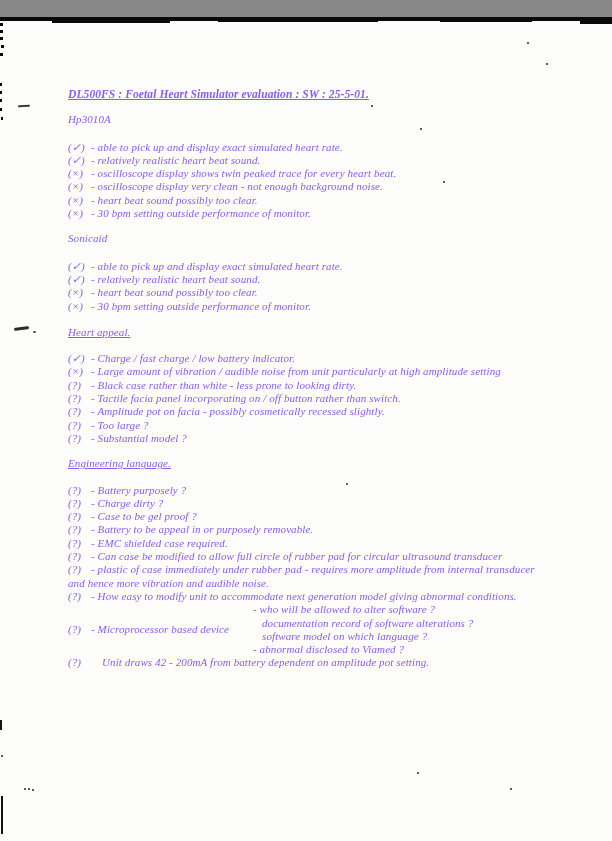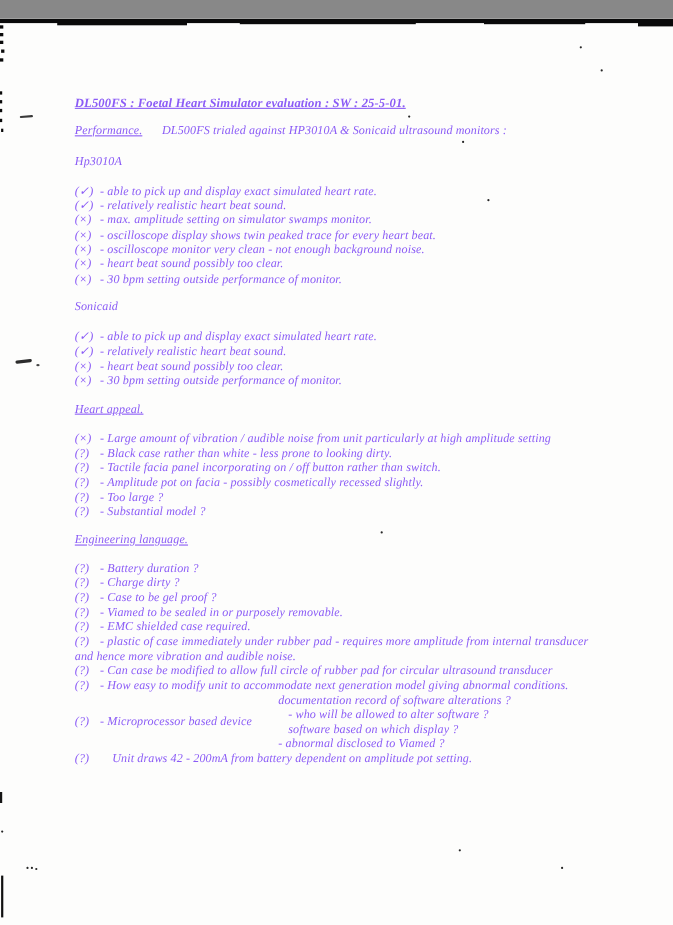--- a/index.html
+++ b/index.html
@@ -104,77 +104,73 @@
   <div class="speck sp6"></div>
   <div class="speck sp7"></div>
   <div class="speck sp8"></div>
   <div class="speck sp9"></div>
   <div class="speck sp10"></div>
 
   <div class="content">
 
     <div class="doc-title">DL500FS : Foetal Heart Simulator evaluation : SW : 25-5-01.</div>
 
-    <div class="perf-row">
-      <span class="u">Performance.</span>
-      <span class="intro">DL500FS trialed against HP3010A &amp; Sonicaid ultrasound monitors :</span>
-    </div>
 
     <div class="subhead">Hp3010A</div>
 
     <div class="list">
       <div class="item"><span class="mark">(✓)</span><span class="txt">- able to pick up and display exact simulated heart rate.</span></div>
       <div class="item"><span class="mark">(✓)</span><span class="txt">- relatively realistic heart beat sound.</span></div>
-      <div class="item"><span class="mark">(×)</span><span class="txt">- max. amplitude setting on simulator swamps monitor.</span></div>
       <div class="item"><span class="mark">(×)</span><span class="txt">- oscilloscope display shows twin peaked trace for every heart beat.</span></div>
-      <div class="item"><span class="mark">(×)</span><span class="txt">- oscilloscope monitor very clean - not enough background noise.</span></div>
+      <div class="item"><span class="mark">(×)</span><span class="txt">- oscilloscope display very clean - not enough background noise.</span></div>
       <div class="item"><span class="mark">(×)</span><span class="txt">- heart beat sound possibly too clear.</span></div>
       <div class="item"><span class="mark">(×)</span><span class="txt">- 30 bpm setting outside performance of monitor.</span></div>
     </div>
 
     <div class="subhead">Sonicaid</div>
 
     <div class="list tight">
       <div class="item"><span class="mark">(✓)</span><span class="txt">- able to pick up and display exact simulated heart rate.</span></div>
       <div class="item"><span class="mark">(✓)</span><span class="txt">- relatively realistic heart beat sound.</span></div>
       <div class="item"><span class="mark">(×)</span><span class="txt">- heart beat sound possibly too clear.</span></div>
       <div class="item"><span class="mark">(×)</span><span class="txt">- 30 bpm setting outside performance of monitor.</span></div>
     </div>
 
     <div class="sec-head u">Heart appeal.</div>
 
     <div class="list">
+      <div class="item"><span class="mark">(✓)</span><span class="txt">- Charge / fast charge / low battery indicator.</span></div>
       <div class="item"><span class="mark">(×)</span><span class="txt">- Large amount of vibration / audible noise from unit particularly at high amplitude setting</span></div>
       <div class="item"><span class="mark">(?)</span><span class="txt">- Black case rather than white - less prone to looking dirty.</span></div>
       <div class="item"><span class="mark">(?)</span><span class="txt">- Tactile facia panel incorporating on / off button rather than switch.</span></div>
       <div class="item"><span class="mark">(?)</span><span class="txt">- Amplitude pot on facia - possibly cosmetically recessed slightly.</span></div>
       <div class="item"><span class="mark">(?)</span><span class="txt">- Too large ?</span></div>
       <div class="item"><span class="mark">(?)</span><span class="txt">- Substantial model ?</span></div>
     </div>
 
     <div class="sec-head u">Engineering language.</div>
 
     <div class="list">
-      <div class="item"><span class="mark">(?)</span><span class="txt">- Battery duration ?</span></div>
+      <div class="item"><span class="mark">(?)</span><span class="txt">- Battery purposely ?</span></div>
       <div class="item"><span class="mark">(?)</span><span class="txt">- Charge dirty ?</span></div>
       <div class="item"><span class="mark">(?)</span><span class="txt">- Case to be gel proof ?</span></div>
-      <div class="item"><span class="mark">(?)</span><span class="txt">- Viamed to be sealed in or purposely removable.</span></div>
+      <div class="item"><span class="mark">(?)</span><span class="txt">- Battery to be appeal in or purposely removable.</span></div>
       <div class="item"><span class="mark">(?)</span><span class="txt">- EMC shielded case required.</span></div>
+      <div class="item"><span class="mark">(?)</span><span class="txt">- Can case be modified to allow full circle of rubber pad for circular ultrasound transducer</span></div>
       <div class="item">
         <span class="mark">(?)</span><span class="txt">- plastic of case immediately under rubber pad - requires more amplitude from internal transducer</span>
         <div class="cont">and hence more vibration and audible noise.</div>
       </div>
-      <div class="item"><span class="mark">(?)</span><span class="txt">- Can case be modified to allow full circle of rubber pad for circular ultrasound transducer</span></div>
       <div class="item"><span class="mark">(?)</span><span class="txt">- How easy to modify unit to accommodate next generation model giving abnormal conditions.</span></div>
       <div class="item micro-row">
         <span class="micro-label"><span class="mark">(?)</span><span class="txt">- Microprocessor based device</span></span>
         <span class="sub-col">
+          <div class="sub-line">- who will be allowed to alter software ?</div>
           <div class="sub-line">documentation record of software alterations ?</div>
-          <div class="sub-line">- who will be allowed to alter software ?</div>
-          <div class="sub-line">software based on which display ?</div>
+          <div class="sub-line">software model on which language ?</div>
           <div class="sub-line">- abnormal disclosed to Viamed ?</div>
         </span>
       </div>
       <div class="item"><span class="mark">(?)</span><span class="txt gap">Unit draws 42 - 200mA from battery dependent on amplitude pot setting.</span></div>
     </div>
 
   </div>
 </div>
 
 </body></html>

